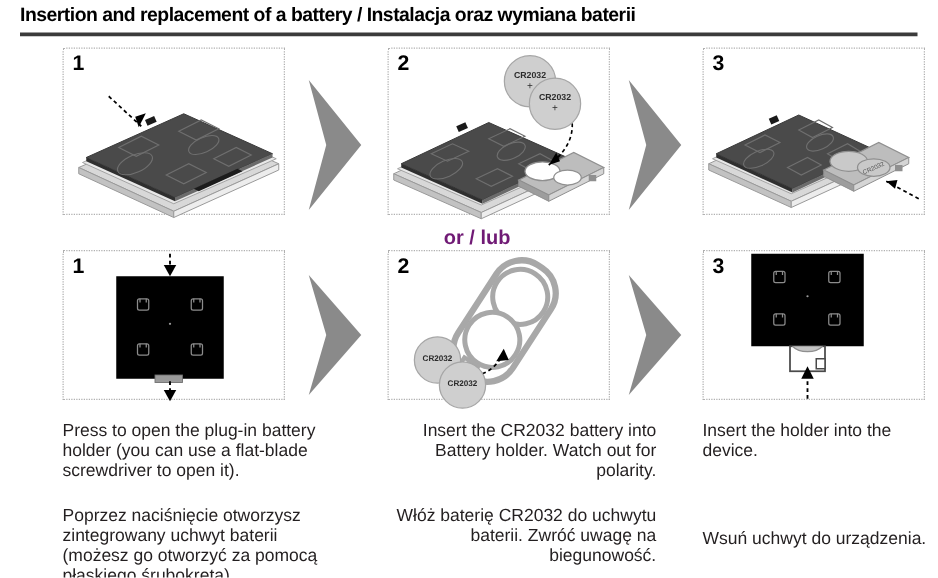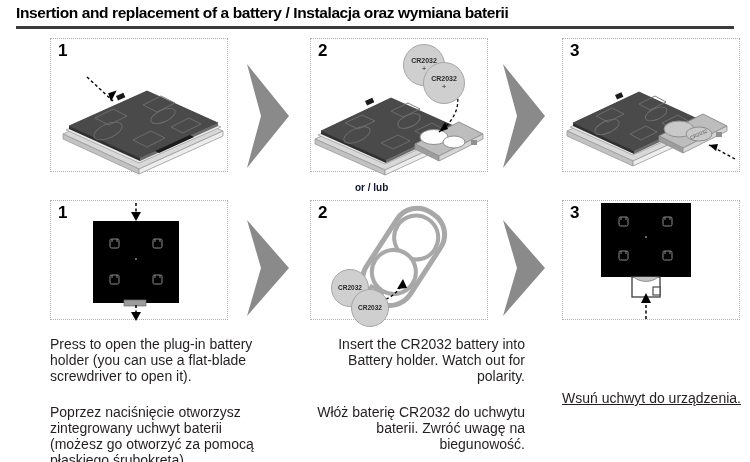--- a/index.html
+++ b/index.html
@@ -18,21 +18,21 @@
   #title-rule{position:absolute;left:16px;top:26px;width:718px;height:3px;background:#3b3b3b;}
 
   
   .panel{position:absolute;border:1px dotted #b0b0b0;box-sizing:border-box;background:#fff;}
   .panel-num{position:absolute;left:7px;top:2px;font-size:17px;font-weight:bold;color:#000;}
 
   
   .chev{position:absolute;}
 
   
-  #or-lub{position:absolute;left:355px;top:182px;font-size:10px;font-weight:bold;color:#0f172a;}
+  #or-lub{position:absolute;left:355px;top:182px;font-size:16px;font-weight:bold;color:#701a75;}
 
   
   .cap-col{position:absolute;width:215px;}
   .cap-en,.cap-pl{font-size:14px;line-height:16px;color:#231f20;}
   .cap-pl{margin-top:22px;}
   .cap-col.narrow .cap-pl{margin-top:20px;}
 
   
   .batt{
     position:absolute;border-radius:50%;
@@ -285,14 +285,15 @@
   <div class="cap-en">Press to open the plug-in battery holder (you can use a flat-blade screwdriver to open it).</div>
   <div class="cap-pl">Poprzez naciśnięcie otworzysz zintegrowany uchwyt baterii (możesz go otworzyć za pomocą płaskiego śrubokręta).</div>
 </div>
 
 <div class="cap-col narrow" style="left:310px;top:336px;text-align:right;">
   <div class="cap-en">Insert the CR2032 battery into Battery holder. Watch out for polarity.</div>
   <div class="cap-pl">Włóż baterię CR2032 do uchwytu baterii. Zwróć uwagę na biegunowość.</div>
 </div>
 
 <div class="cap-col" style="left:562px;top:336px;width:185px;">
-  <div class="cap-pl" style="margin-top:54px;text-decoration:underline;">Wsuń uchwyt do urządzenia.</div>
+  <div class="cap-en">Insert the holder into the device.</div>
+  <div class="cap-pl" style="margin-top:54px;">Wsuń uchwyt do urządzenia.</div>
 </div>
 
 </body></html>

